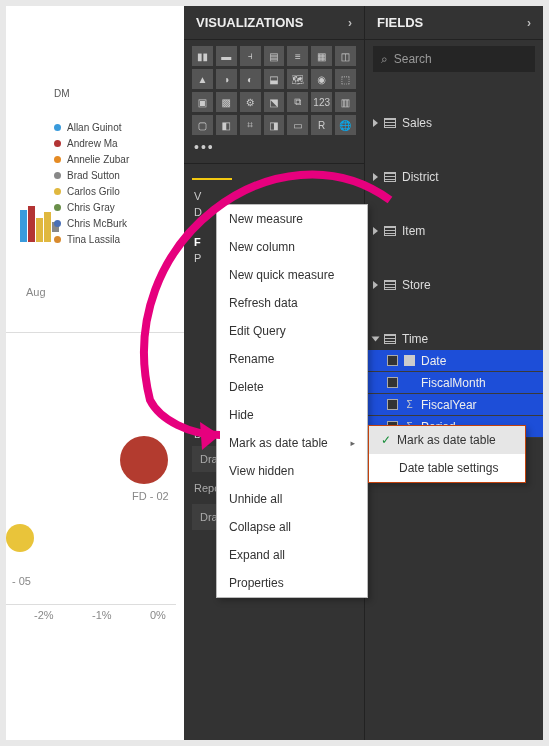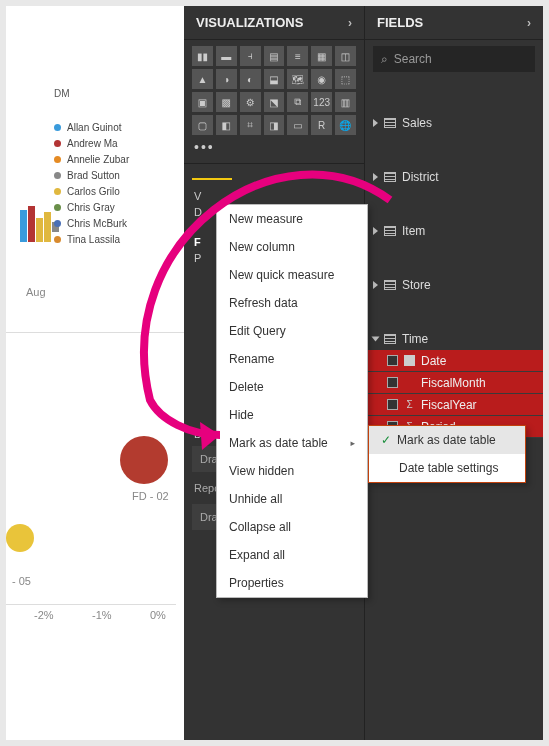--- a/index.html
+++ b/index.html
@@ -114,21 +114,21 @@
     margin-top:32px;
   }
   .tri { width:0;height:0;border-top:4px solid transparent;border-bottom:4px solid transparent;border-left:5px solid #bbb; }
   .tri.down { transform: rotate(90deg); }
   .tbl-icon { width:12px;height:10px;border:1px solid #bbb;background:repeating-linear-gradient(#bbb,#bbb 1px,transparent 1px,transparent 3px); }
   .field-row {
     display:flex; align-items:center;
     height: 22px;
     padding: 0 8px 0 22px;
     font-size: 12px;
-    background:#b91c1c;
+    background:#1d4ed8;
     color:#eee;
     gap:6px;
     border-bottom:1px solid #3a3a3a;
   }
   .chk { width:11px;height:11px;border:1px solid #aaa; background:#333;}
   .cal-icon { width:11px;height:11px;background:#ccc; }
   .sigma { font-size:10px; color:#ccc; width:11px; text-align:center;}
 
   
   .context-menu {

